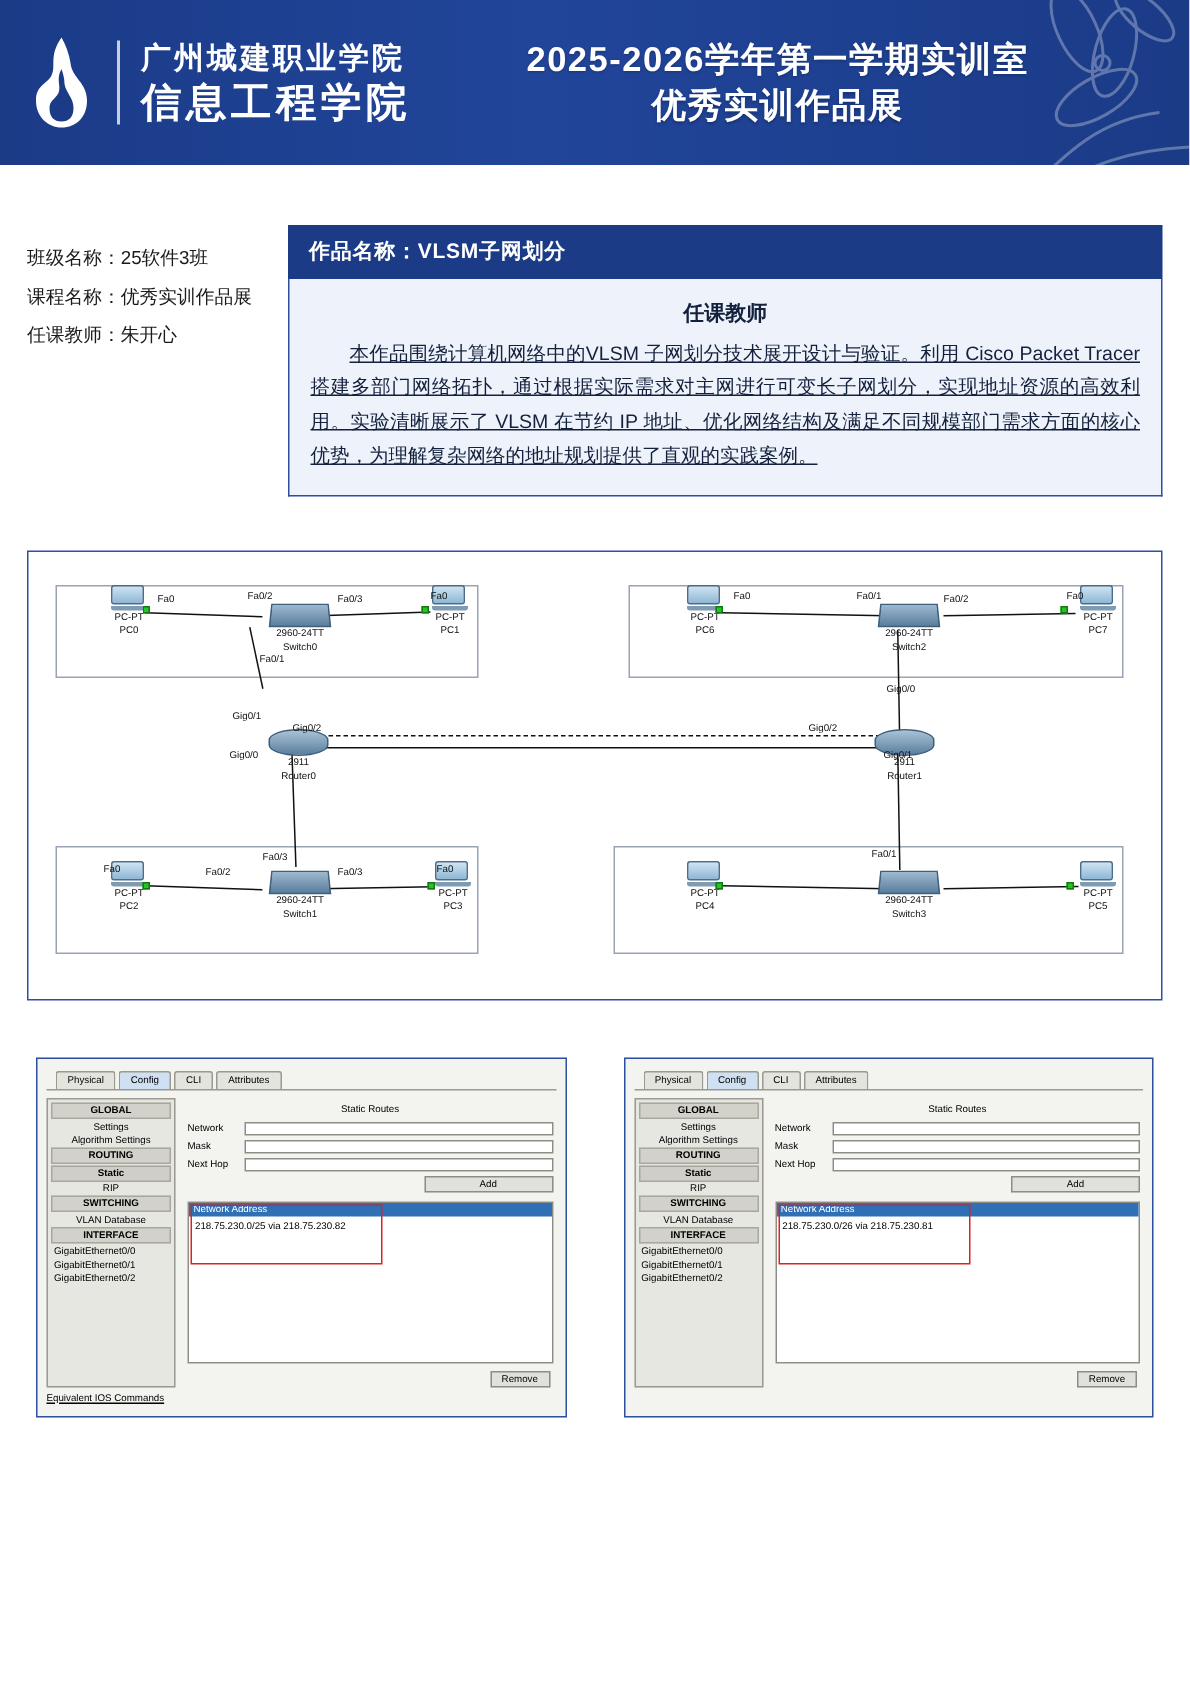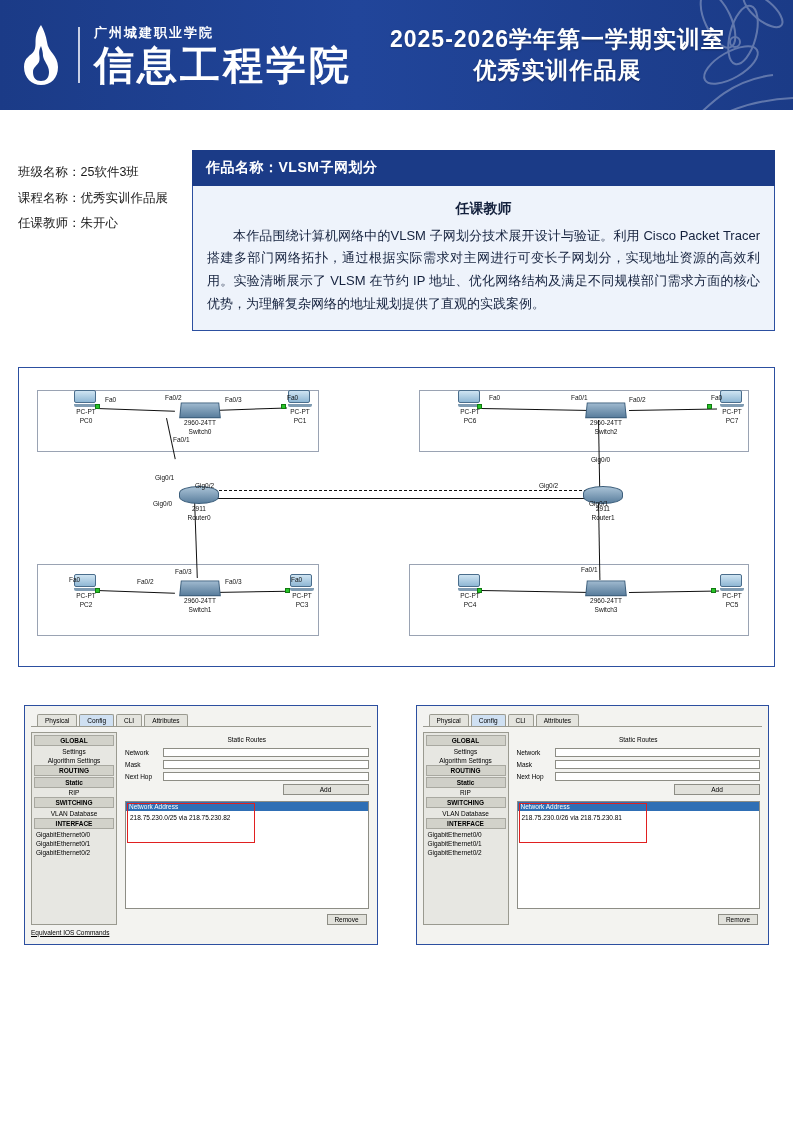--- a/index.html
+++ b/index.html
@@ -30,24 +30,24 @@
     opacity:0.30;
   }
   .logo-wrap {
     display:flex; align-items:center; padding-left:18px; gap:14px;
     z-index:2;
   }
   .flame { width:46px; height:62px; position:relative; }
   .logo-divider { width:2px; height:56px; background:#e6e9f5; opacity:.85; }
   .logo-text { line-height:1; }
   .logo-text .school {
-    font-size:13px; letter-spacing:2px; font-weight:bold; margin-bottom:6px;
+    font-size:20px; letter-spacing:2px; font-weight:bold; margin-bottom:6px;
   }
   .logo-text .college {
-    font-size:40px; letter-spacing:3px; font-weight:bold;
+    font-size:27px; letter-spacing:3px; font-weight:bold;
   }
   .banner-title {
     flex:1; text-align:center; z-index:2;
     font-size:23px; font-weight:bold; line-height:1.35; letter-spacing:1px;
     padding-right:30px;
     text-shadow: 0 1px 2px rgba(0,0,0,.25);
   }
 
   
   .info-row {
@@ -82,21 +82,21 @@
     font-size:13px;
     line-height:1.75;
     color:#14213d;
   }
   .work-desc h4 {
     margin:2px 0 4px 0;
     text-align:center;
     font-size:14px;
     font-weight:bold;
   }
-  .work-desc p { margin:0; text-indent:2em; text-align:justify; }
+  .work-desc p { margin:0; text-indent:2em; text-align:justify;text-decoration:underline; }
 
   
   .topology {
     margin:36px 18px 0 18px;
     border:1px solid #2c4fa0;
     background:#fff;
     height:300px;
     position:relative;
   }
   .topo-group {

